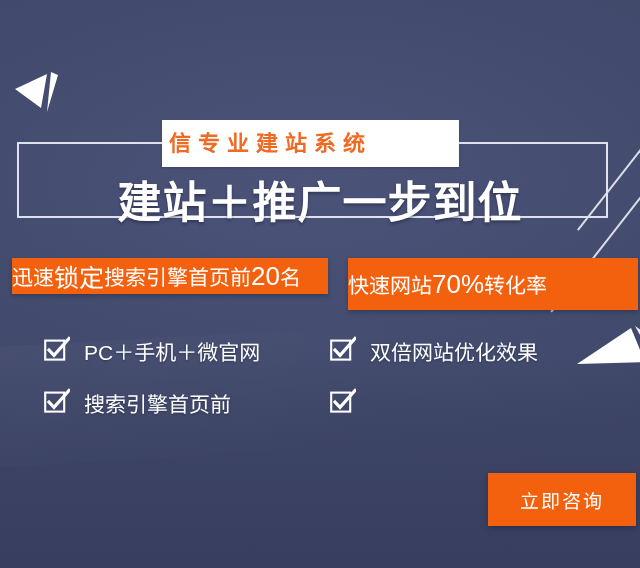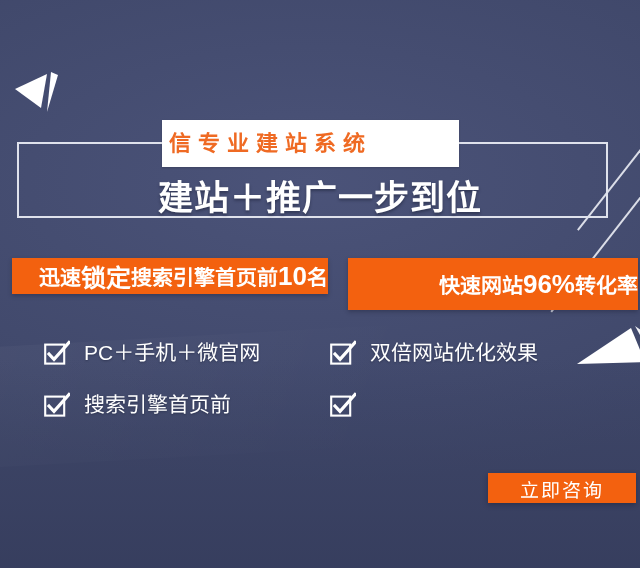--- a/index.html
+++ b/index.html
@@ -107,37 +107,37 @@
   }
 
   
   .headline {
     position: absolute;
     left: 0;
     right: 0;
     top: 180px;
     text-align: center;
     color: #ffffff;
-    font-size: 35px;
+    font-size: 44px;
     font-weight: 700;
     letter-spacing: 1px;
     line-height: 1.05;
     white-space: nowrap;
     text-shadow: 0 2px 3px rgba(20,24,44,0.45);
   }
 
   
   .bar {
     position: absolute;
     background: #f3610f;
     display: flex;
     align-items: center;
-    justify-content: flex-end;
-    color: #ffffff;
-    font-weight: 700;
+    justify-content: flex-start;
+    color: #ffffff;
+    font-weight: 400;
     white-space: nowrap;
     box-sizing: border-box;
     box-shadow: 0 2px 4px rgba(25,28,50,0.35);
   }
   .bar-left {
     left: 12px;
     top: 258px;
     width: 316px;
     height: 36px;
     font-size: 21px;
@@ -157,42 +157,42 @@
     position: absolute;
     left: 44px;
     top: 336px;
     width: 596px;
     display: grid;
     grid-template-columns: 286px 1fr;
     grid-row-gap: 22px;
   }
   .feature {
     display: flex;
-    align-items: flex-end;
+    align-items: flex-start;
     gap: 14px;
     color: #ffffff;
     font-size: 21px;
     font-weight: 400;
     white-space: nowrap;
     text-shadow: 0 1px 2px rgba(20,24,44,0.4);
   }
   .check-icon {
     flex: 0 0 auto;
     width: 26px;
     height: 26px;
     position: relative;
   }
 
   
   .cta {
     position: absolute;
     left: 488px;
     top: 473px;
     width: 148px;
-    height: 30px;
+    height: 53px;
     background: #f3610f;
     color: #ffffff;
     font-size: 19px;
     font-weight: 400;
     letter-spacing: 2px;
     display: flex;
     align-items: center;
     justify-content: center;
     cursor: pointer;
     border: none;
@@ -227,28 +227,28 @@
   <div class="tag-box">
     <span class="tag-text">信专业建站系统</span>
   </div>
 
   <div class="headline">建站＋推广一步到位</div>
 
   <div class="bar bar-left">
     <span>迅速</span>
       <span class="em">锁定</span>
       <span>搜索引擎首页前</span>
-      <span class="num">10</span>
+      <span class="num">20</span>
       <span>名</span>
   </div>
 
   <div class="bar bar-right">
     <span>快速</span>
       <span>网站</span>
-      <span class="num">96%</span>
+      <span class="num">70%</span>
       <span>转化率</span>
   </div>
 
   <div class="features">
 
     <div class="feature">
       <svg class="check-icon" viewBox="0 0 26 26">
         <rect x="1.2" y="4.6" width="19" height="19" fill="none" stroke="#ffffff" stroke-width="2.1"></rect>
         <path d="M5 14 L10 19.4 L25 2.5" fill="none" stroke="#ffffff" stroke-width="3.1" stroke-linecap="square"></path>
       </svg>

